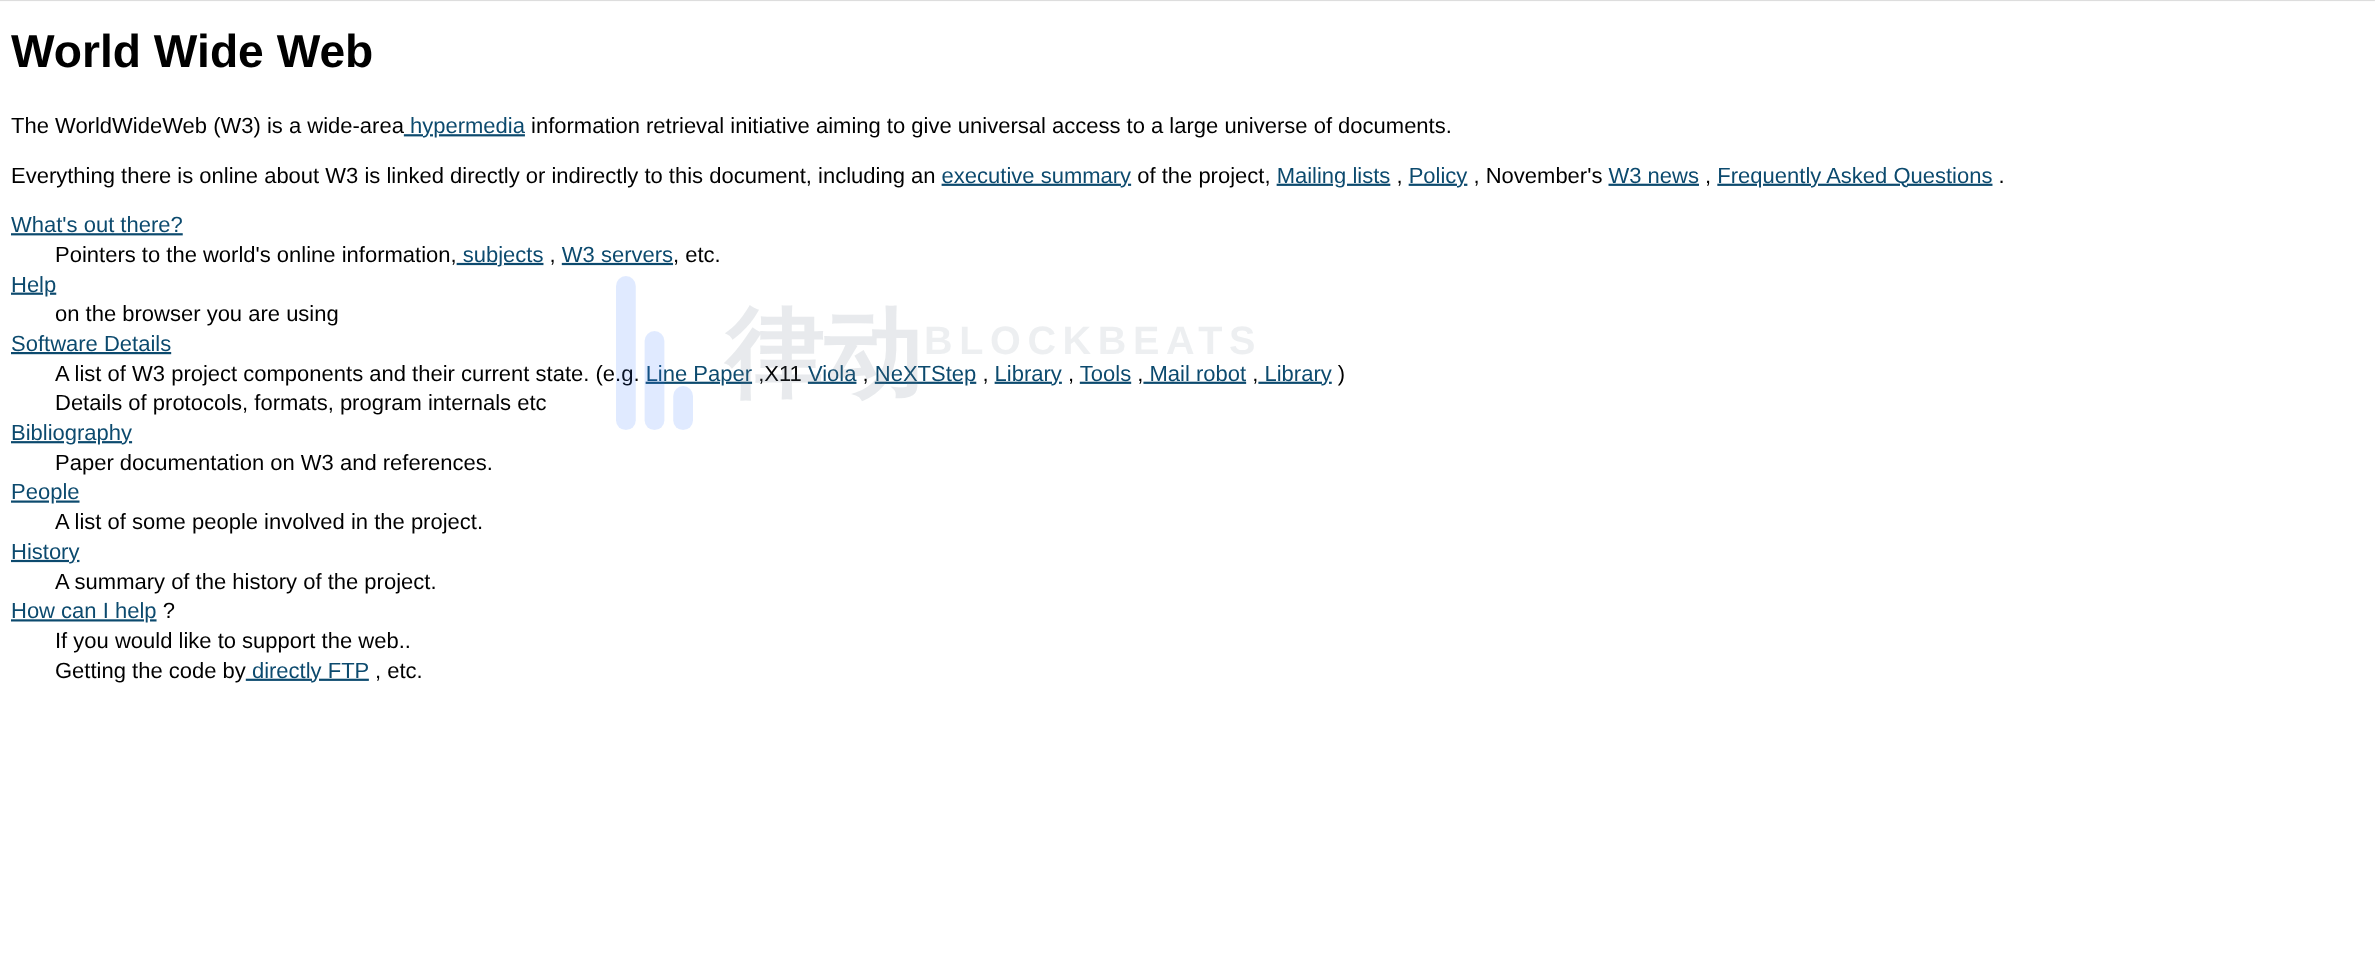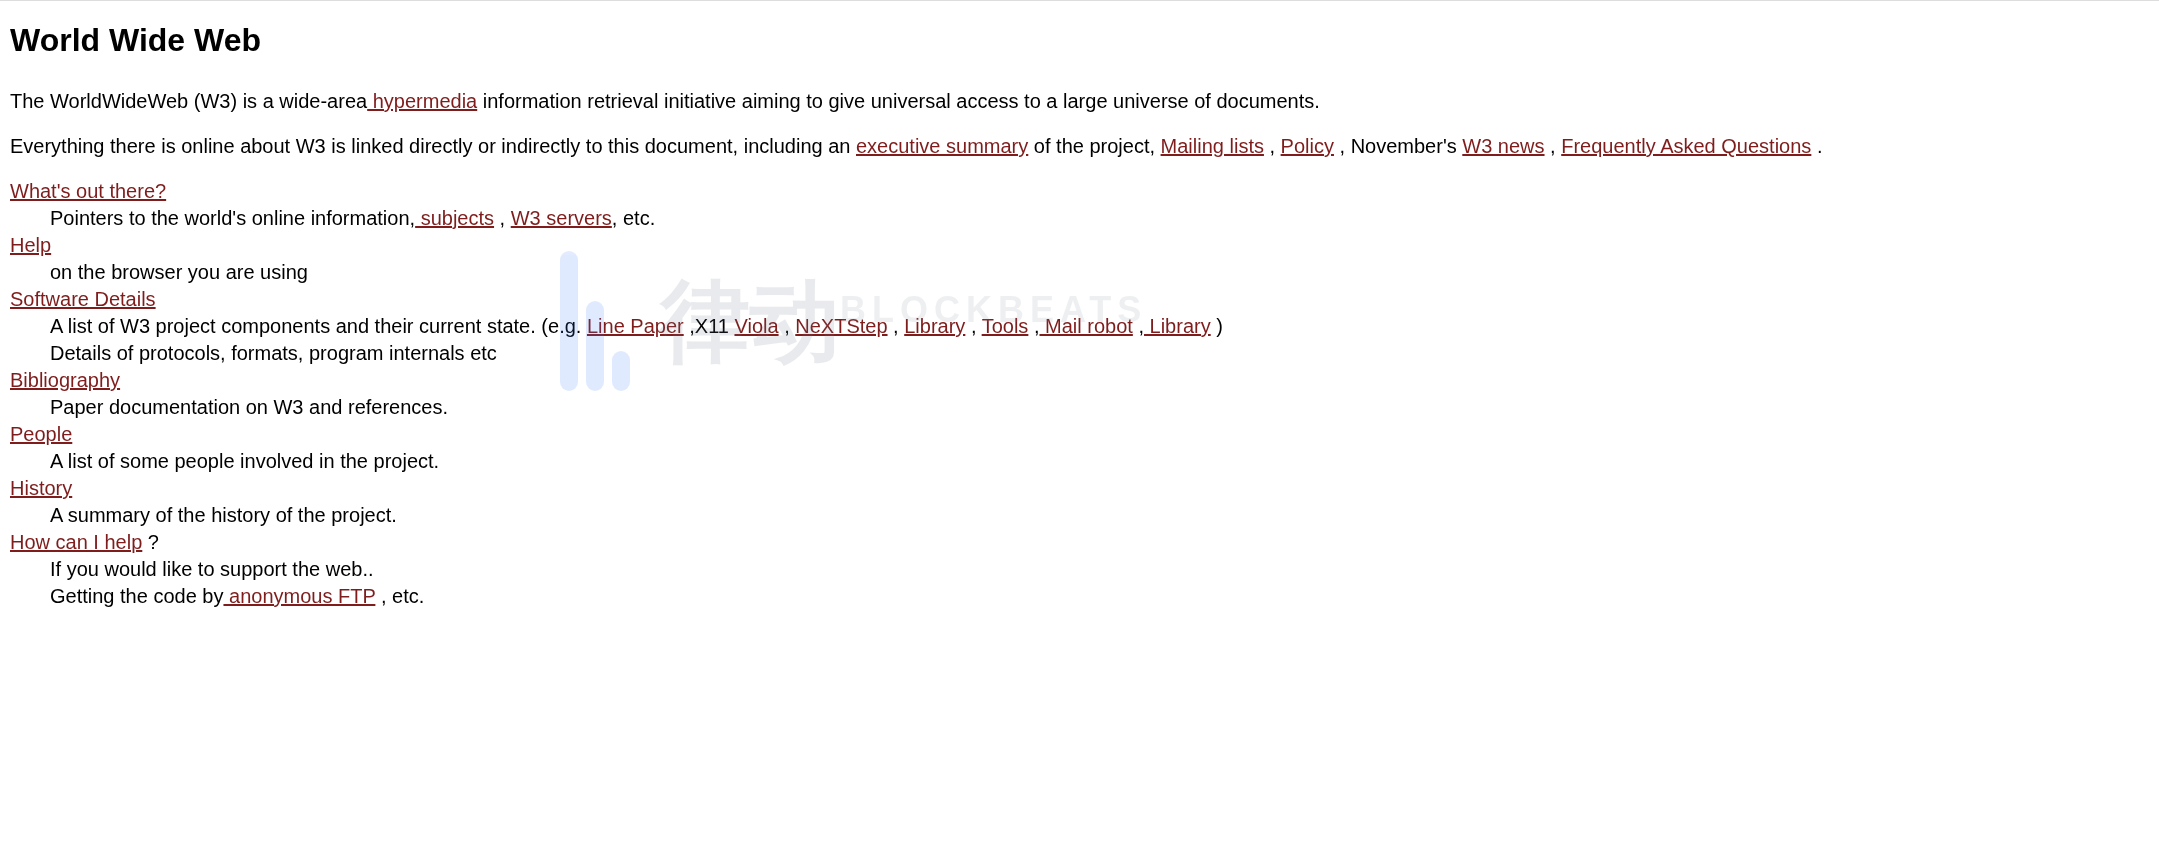--- a/index.html
+++ b/index.html
@@ -7,29 +7,29 @@
       font-size: 20px;
       color: #000;
       background: #fff;
       margin: 0;
       padding: 10px 10px 10px 10px;
       line-height: 1.35;
       border-top: 1px solid #ddd;
       position: relative;
     }
     h1 {
-      font-size: 32px;
+      font-size: 42px;
       font-weight: 700;
       margin: 8px 0 26px 0;
     }
     p {
       margin: 0 0 18px 0;
     }
     a {
-      color: #7f1d1d;
+      color: #0c4a6e;
       text-decoration: underline;
     }
     dl {
       margin: 0;
     }
     dt {
       margin: 0;
     }
     dd {
       margin: 0 0 0 40px;
@@ -124,15 +124,15 @@
   <dt><a href="#">People</a></dt>
   <dd>A list of some people involved in the project.</dd>
 
   <dt><a href="#">History</a></dt>
   <dd>A summary of the history of the project.</dd>
 
   <dt><a href="#">How can I help</a><span> ?</span></dt>
   <dd>If you would like to support the web..</dd>
 
   <dd>
-    <span>Getting the code by</span><a href="#"> anonymous FTP</a><span> , etc.</span>
+    <span>Getting the code by</span><a href="#"> directly FTP</a><span> , etc.</span>
   </dd>
 </dl>
 
 </body></html>

